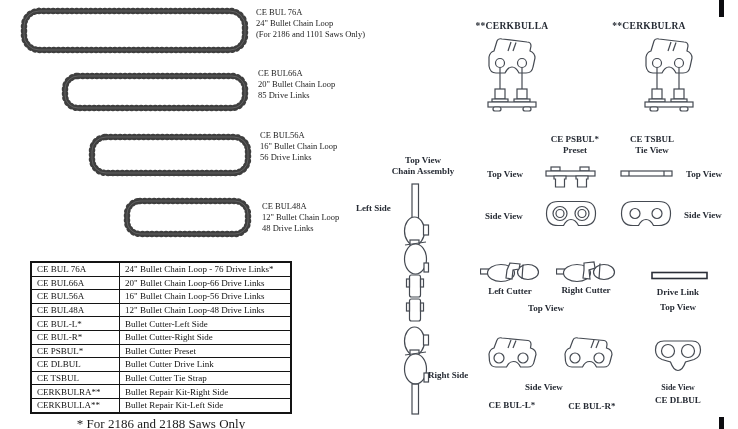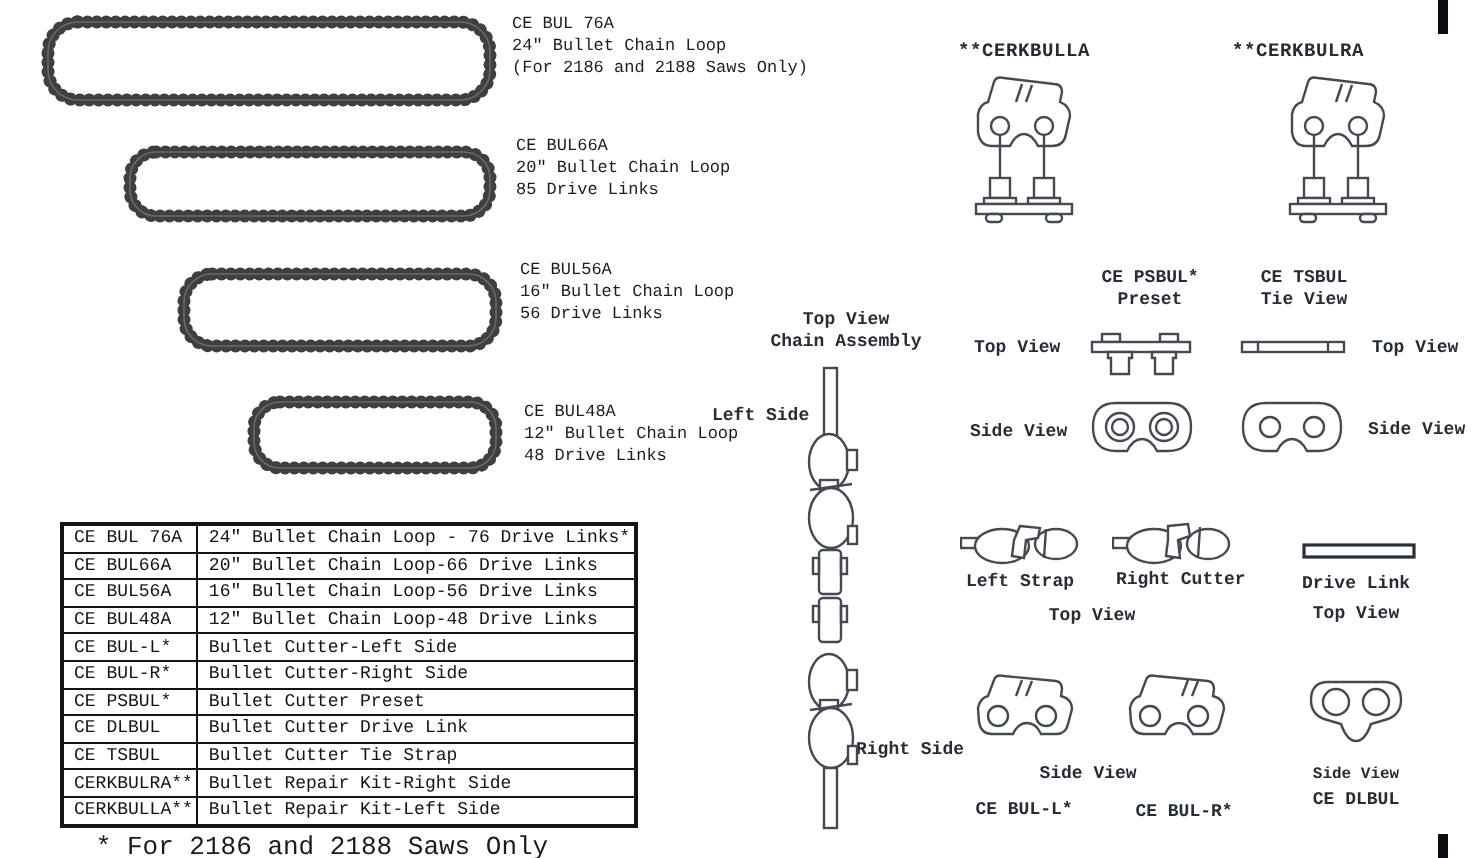--- a/index.html
+++ b/index.html
@@ -1,17 +1,17 @@
 <!DOCTYPE html>
 <html><head>
 <meta charset="utf-8">
 <style>
   html,body{margin:0;padding:0;}
   #canvas{position:relative;width:738px;height:429px;background:#ffffff;overflow:hidden;
-          font-family:Liberation Mono, monospace;}
+          font-family:Liberation Serif, serif;}
   .abs{position:absolute;}
   .cap{position:absolute;font-size:8.5px;line-height:11px;color:#1d1d1d;white-space:nowrap;}
   .lbl{position:absolute;font-weight:bold;font-size:9px;line-height:10.5px;color:#272c35;
        text-align:center;white-space:nowrap;}
   .lbl.sm{font-size:8px;}
   .ptable{position:absolute;left:30px;top:261px;width:262px;border-collapse:collapse;}
   .ptable td{border:1px solid #141414;height:12.6px;font-size:9px;color:#131313;
              padding:0 2px 0 5px;white-space:nowrap;}
   .ptable{border:2px solid #141414;}
   .ptable td.c1{width:80px;}
@@ -38,21 +38,21 @@
     <rect x="6" y="6" width="156" height="36" rx="14" fill="none" stroke="#6b6b6b" stroke-width="0.8"></rect>
   </svg>
   <svg class="abs" style="left:121px;top:195px" width="133" height="45" viewBox="0 0 133 45">
     <rect x="6" y="6" width="121" height="33" rx="13" fill="none" stroke="#3f3f3f" stroke-width="6.5" stroke-dasharray="0.1 4.6" stroke-linecap="round"></rect>
     <rect x="6" y="6" width="121" height="33" rx="13" fill="none" stroke="#6b6b6b" stroke-width="0.8"></rect>
   </svg>
 
   <div class="cap" style="left:256px;top:7px">
     <div>CE BUL 76A</div>
     <div>24" Bullet Chain Loop</div>
-    <div>(For 2186 and 2188 Saws Only)</div>
+    <div>(For 2186 and 1101 Saws Only)</div>
   </div>
   <div class="cap" style="left:258px;top:68px">
     <div>CE BUL66A</div>
     <div>20" Bullet Chain Loop</div>
     <div>85 Drive Links</div>
   </div>
   <div class="cap" style="left:260px;top:130px">
     <div>CE BUL56A</div>
     <div>16" Bullet Chain Loop</div>
     <div>56 Drive Links</div>
@@ -225,21 +225,21 @@
     <path d="M30,3 L40,4 L39,9 L33,10 L32,19 L26,18 L27,10 Z" fill="#ffffff"></path>
     <path d="M43,4.5 L42,19"></path>
   </svg>
   <svg class="abs" style="left:556px;top:259px" width="61" height="25" viewBox="0 0 61 25" fill="none" stroke="#454a52" stroke-width="1.2">
     <rect x="0.5" y="10" width="8" height="5" fill="#ffffff"></rect>
     <ellipse cx="21" cy="14" rx="13.5" ry="8.5" fill="#ffffff"></ellipse>
     <ellipse cx="48" cy="13" rx="10.5" ry="7.5" fill="#ffffff"></ellipse>
     <path d="M28,4 L38,3 L39,9 L33,11 L34,20 L27,19 L28,11 Z" fill="#ffffff"></path>
     <path d="M44,4.5 L43,20"></path>
   </svg>
-  <div class="lbl" style="left:482px;top:286px;width:56px">Left Strap</div>
+  <div class="lbl" style="left:482px;top:286px;width:56px">Left Cutter</div>
   <div class="lbl" style="left:558px;top:285px;width:56px">Right Cutter</div>
   <div class="lbl" style="left:516px;top:303px;width:60px">Top View</div>
 
   <svg class="abs" style="left:651px;top:271px" width="57" height="10" viewBox="0 0 57 10" fill="none" stroke="#2b2f38" stroke-width="1.6">
     <rect x="1" y="1.5" width="55" height="6" fill="#ffffff"></rect>
   </svg>
   <div class="lbl" style="left:648px;top:287px;width:60px">Drive Link</div>
   <div class="lbl" style="left:648px;top:302px;width:60px">Top View</div>
 
   <svg class="abs" style="left:484px;top:336px" width="57" height="34" viewBox="0 0 57 34" fill="none" stroke="#454a52" stroke-width="1.2">

